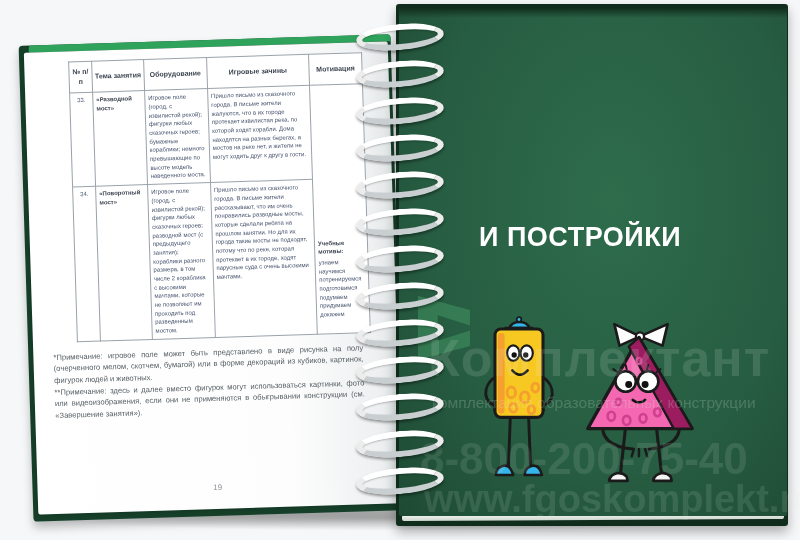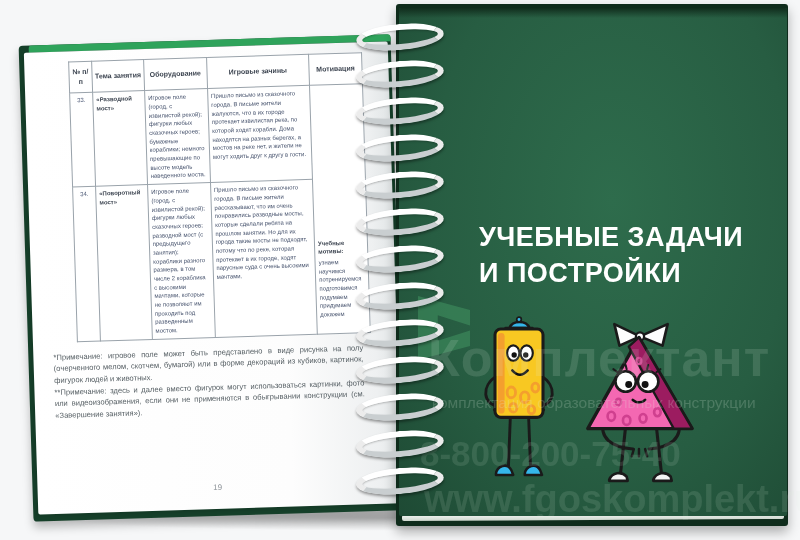--- a/index.html
+++ b/index.html
@@ -97,21 +97,21 @@
 
   
   .char{position:absolute;}
   .char-yellow{left:72px;top:308px;}
   .char-pink{left:178px;top:312px;}
 
   
   .wm{position:absolute;color:rgba(225,238,226,.16);font-weight:bold;white-space:nowrap;pointer-events:none;}
   .wm-brand{left:428px;top:328px;font-size:52px;letter-spacing:1px;color:rgba(225,238,226,.14);}
   .wm-tagline{left:432px;top:394px;font-size:15.5px;font-weight:normal;color:rgba(225,238,226,.20);}
-  .wm-phone{left:420px;top:434px;font-size:35px;color:rgba(225,238,226,.12);}
+  .wm-phone{left:420px;top:434px;font-size:44px;color:rgba(225,238,226,.12);}
   .wm-web{left:424px;top:478px;font-size:38px;color:rgba(225,238,226,.12);}
   .wm-logo{
     position:absolute;left:418px;top:296px;width:52px;height:64px;
     background:rgba(70,160,105,.45);
     clip-path:polygon(0 0,100% 22%,100% 46%,38% 30%,38% 70%,100% 54%,100% 78%,0 100%);
   }
 
   
   .coil{
     position:absolute;left:356px;width:76px;height:14px;
@@ -187,21 +187,20 @@
     <div class="page-number">19</div>
   </div>
 
   <div class="right-base"></div>
   <div class="right-stack"></div>
 
   <div class="right-page">
     <div class="top-shade"></div>
 
     <div class="chapter-title">
-      <div>УЧЕБНЫЕ ЗАДАЧИ</div>
       <div>И ПОСТРОЙКИ</div>
     </div>
 
     <svg class="char char-yellow" width="96" height="172" viewBox="0 0 100 178">
 
       <path d="M27,62 C10,72 12,92 30,94" stroke="#1a1a1a" stroke-width="3" fill="none" stroke-linecap="round"></path>
       <path d="M73,62 C90,72 88,92 70,94" stroke="#1a1a1a" stroke-width="3" fill="none" stroke-linecap="round"></path>
       <path d="M30,94 l-6,-3 M30,94 l-6,3" stroke="#1a1a1a" stroke-width="2.4" stroke-linecap="round"></path>
       <path d="M70,94 l6,-3 M70,94 l6,3" stroke="#1a1a1a" stroke-width="2.4" stroke-linecap="round"></path>
 

